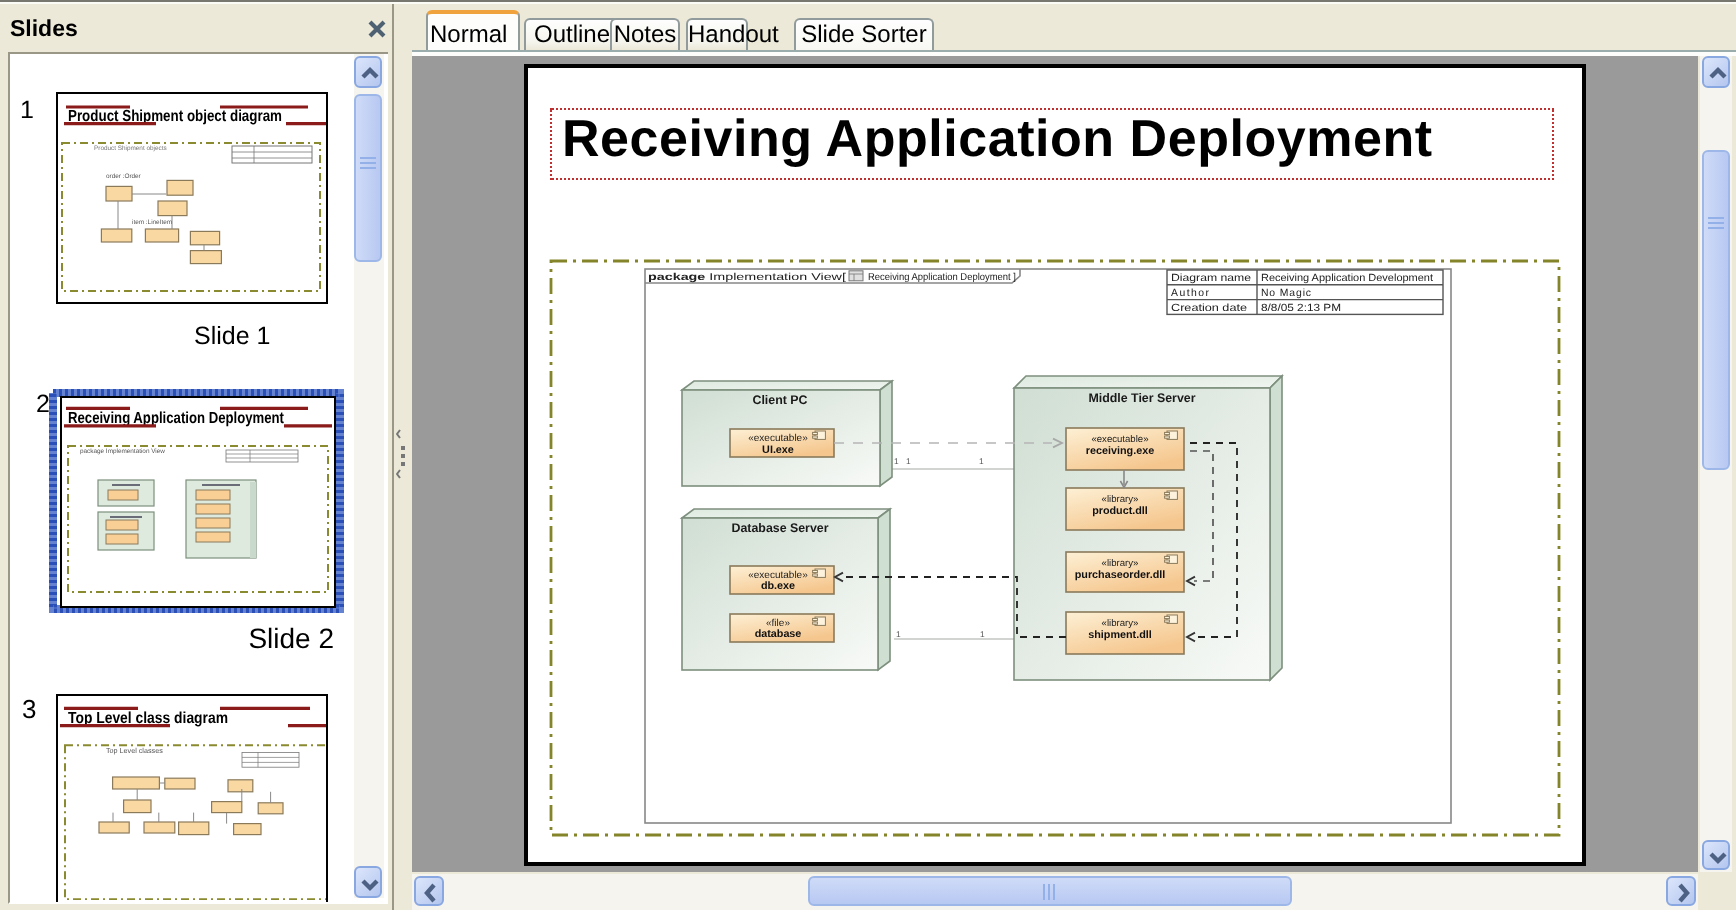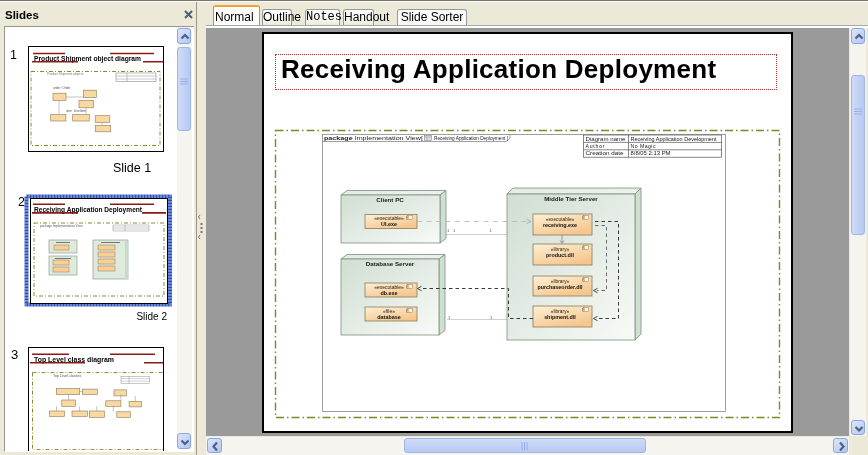--- a/index.html
+++ b/index.html
@@ -38,21 +38,21 @@
    <rect x="54.5" y="43.2" width="13" height="7.4"></rect>
    <rect x="50" y="53.5" width="14.5" height="7.3"></rect>
    <rect x="21.7" y="67.5" width="15.2" height="6.5"></rect>
    <rect x="43.7" y="67.5" width="16.6" height="6.5"></rect>
    <rect x="66.2" y="68.7" width="14.6" height="6.7"></rect>
    <rect x="66.2" y="78.3" width="15.5" height="6.5"></rect>
   </g>
   <path d="M37 50 H54 M30 53.5 V67.5 M57 60.8 V67.5 M73 75.4 V78.3" stroke="#888" stroke-width="0.5"></path>
   <text x="37" y="65" font-size="3.2" fill="#555">item :LineItem</text>
 </svg>
-<div class="abs" style="left:97px;top:161px;width:70px;font-size:12.5px;text-align:center;color:#000;">Slide 1</div>
+<div class="abs" style="left:97px;top:161px;width:70px;font-size:12.5px;text-align:left;color:#000;">Slide 1</div>
 
 <svg class="abs" style="left:24px;top:194px;" width="150" height="115">
     <rect x="2.5" y="2.5" width="143.5" height="108" fill="#fff" stroke="#2a50b8" stroke-width="4" stroke-dasharray="1.5 1.5"></rect>
     <rect x="2.5" y="2.5" width="143.5" height="108" fill="none" stroke="#4a6cc8" stroke-width="4" stroke-dasharray="1.5 1.5" stroke-dashoffset="1.5" opacity="0.85"></rect>
   </svg>
 <div class="abs" style="left:30px;top:198px;width:136px;height:104px;background:#fff;border:1px solid #000;"></div>
 <svg class="abs" style="left:31px;top:199px;" width="136" height="103" viewBox="0 0 136 103">
   <text x="3" y="12.5" font-size="8" font-weight="bold" fill="#000" textLength="108" lengthAdjust="spacingAndGlyphs">Receiving Application Deployment</text>
   <path d="M2 5.2 H34 M79 5.2 H123 M1 13.9 H47 M111 13.9 H135" stroke="#8b1a1a" stroke-width="1.6"></path>
   <rect x="3" y="24" width="130" height="73" fill="none" stroke="#8a8a30" stroke-width="1" stroke-dasharray="4 2 1 2"></rect>
@@ -68,21 +68,21 @@
    <rect x="22" y="68" width="16" height="5" fill="#f9cf96" stroke="#8a7a5a" stroke-width="0.5"></rect>
    <rect x="62" y="41" width="35" height="39" fill="#dfeadf" stroke="#7d8f7d" stroke-width="0.6"></rect>
    <rect x="94" y="42" width="3" height="38" fill="#c9d9cb"></rect>
    <path d="M25 43.5 H39 M24 59.5 H40 M70 43.5 H89" stroke="#445" stroke-width="0.7"></path>
    <rect x="67" y="46" width="17" height="5" fill="#f9cf96" stroke="#8a7a5a" stroke-width="0.5"></rect>
    <rect x="67" y="53" width="17" height="5" fill="#f9cf96" stroke="#8a7a5a" stroke-width="0.5"></rect>
    <rect x="67" y="60" width="17" height="5" fill="#f9cf96" stroke="#8a7a5a" stroke-width="0.5"></rect>
    <rect x="67" y="67" width="17" height="5" fill="#f9cf96" stroke="#8a7a5a" stroke-width="0.5"></rect>
   </g>
 </svg>
-<div class="abs" style="left:97px;top:311px;width:70px;font-size:10px;text-align:right;color:#000;">Slide 2</div>
+<div class="abs" style="left:97px;top:311px;width:70px;font-size:14px;text-align:right;color:#000;">Slide 2</div>
 
 <div class="abs" style="left:28px;top:347px;width:134px;height:103px;background:#fff;border:1px solid #000;border-bottom:none;"></div>
 <svg class="abs" style="left:29px;top:348px;" width="134" height="102" viewBox="0 0 134 102">
   <text x="5" y="13.5" font-size="8" font-weight="bold" fill="#000" textLength="80" lengthAdjust="spacingAndGlyphs">Top Level class diagram</text>
   <path d="M3 6.2 H40 M81 6.2 H126 M1 14.8 H56 M115 14.8 H135" stroke="#8b1a1a" stroke-width="1.6"></path>
   <rect x="3.5" y="24.6" width="132" height="77" fill="none" stroke="#8a8a30" stroke-width="1" stroke-dasharray="4 2 1 2"></rect>
   <text x="24" y="28.5" font-size="3.6" fill="#555">Top Level classes</text>
   <rect x="92" y="28.2" width="28.5" height="7.4" fill="#fff" stroke="#777" stroke-width="0.4"></rect>
   <path d="M100 28.2 V35.6 M92 30.7 H120.5 M92 33.2 H120.5" stroke="#777" stroke-width="0.35"></path>
   <g fill="#f9d8a2" stroke="#8a7a5a" stroke-width="0.6">
@@ -120,22 +120,22 @@
 <div class="abs" style="left:197px;top:1px;width:9px;height:454px;background:#ece9d8;"></div>
 <svg class="abs" style="left:198px;top:210px;" width="7" height="60" viewBox="0 0 7 60">
  <path d="M2 5 L0.5 7 L2 9 M2 25 L0.5 27 L2 29" stroke="#777" stroke-width="1" fill="none"></path>
  <rect x="2.5" y="13" width="2" height="2" fill="#777"></rect>
     <rect x="2.5" y="17" width="2" height="2" fill="#777"></rect>
     <rect x="2.5" y="21" width="2" height="2" fill="#777"></rect>
 </svg>
 
 <div class="abs" style="left:206px;top:1px;width:662px;height:24px;background:#ece9d8;"></div>
 <div class="abs tab active" style="left:213px;top:5px;width:47px;height:20px;z-index:3;"><span style="font-weight:normal;">Normal</span></div>
-<div class="abs tab" style="left:262px;top:9px;width:30px;height:16px;">Outline</div>
-<div class="abs tab" style="left:305px;top:9px;width:35px;height:16px;font-family:Liberation Mono, monospace;">Notes</div>
+<div class="abs tab" style="left:262px;top:9px;width:48px;height:16px;">Outline</div>
+<div class="abs tab" style="left:305px;top:9px;width:35px;height:16px;">Notes</div>
 <div class="abs tab" style="left:343px;top:9px;width:31px;height:16px;">Handout</div>
 <div class="abs tab" style="left:397px;top:9px;width:70px;height:33px;">Slide Sorter</div>
 
 <div class="abs" style="left:206px;top:25px;width:662px;height:1px;background:#9bacac;"></div>
 <div class="abs" style="left:206px;top:26px;width:662px;height:2px;background:#fdfdfb;"></div>
 <div class="abs" style="left:206px;top:28px;width:643px;height:408px;background:#9a9a9a;"></div>
 
 <div class="abs" style="left:262px;top:32px;width:527px;height:397px;background:#fff;border:2px solid #000;"></div>
 
 <div class="abs" style="left:275px;top:54px;width:500px;height:34px;border:1px dotted #c03030;"></div>

